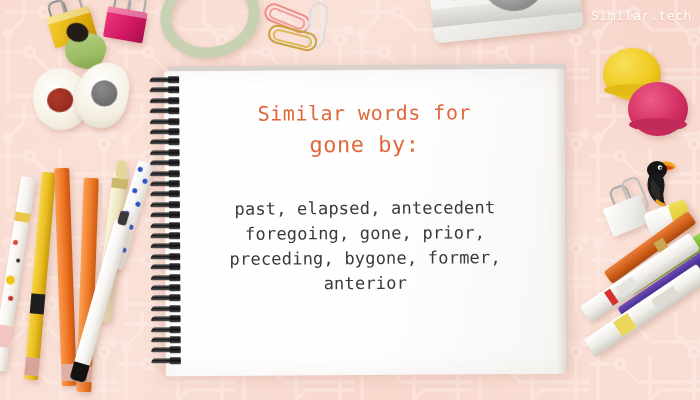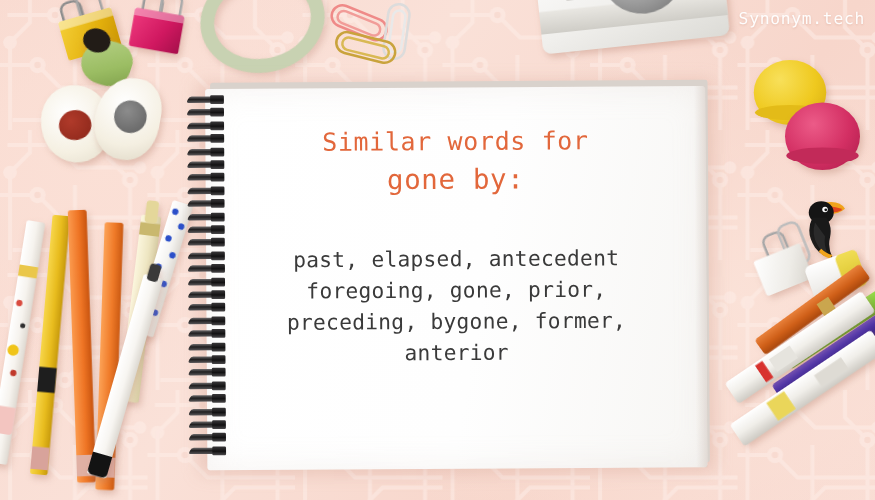--- a/index.html
+++ b/index.html
@@ -423,15 +423,15 @@
       <div class="word-line">gone by:</div>
       <div class="syn-block">
         <div class="syn-line">past, elapsed, antecedent</div>
         <div class="syn-line">foregoing, gone, prior,</div>
         <div class="syn-line">preceding, bygone, former,</div>
         <div class="syn-line">anterior</div>
       </div>
     </div>
   </div>
 
-  <div class="watermark">Synonym.tech</div>
+  <div class="watermark">Similar.tech</div>
 
 </div>
 
 </body></html>

